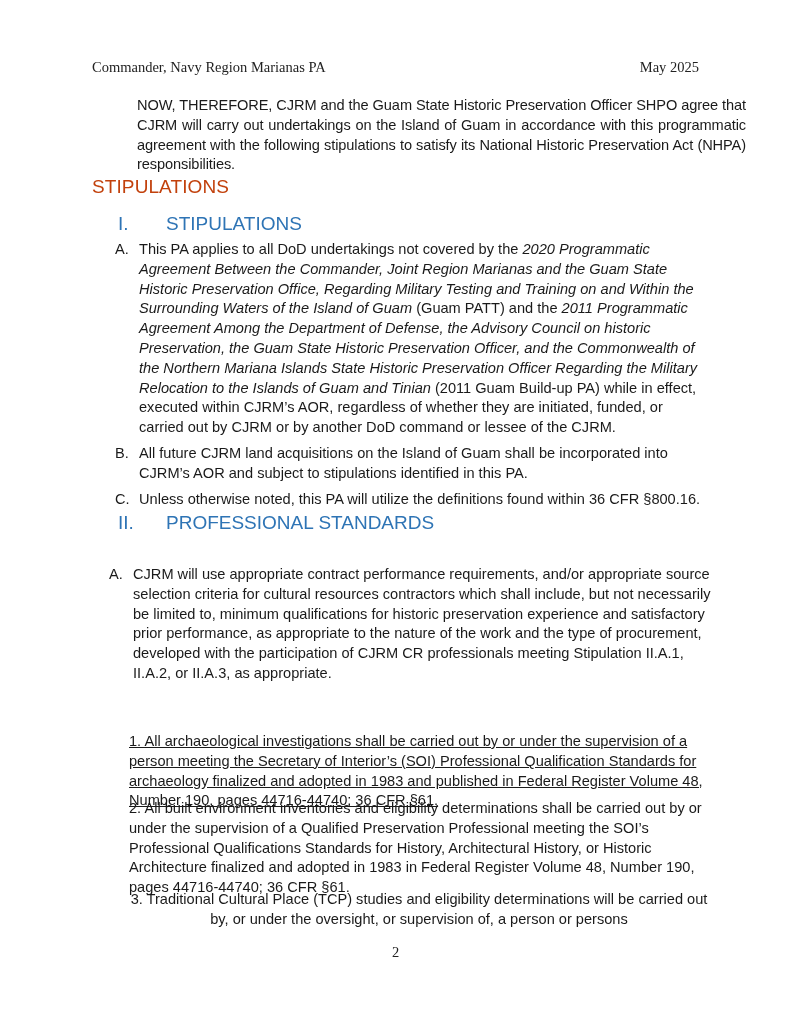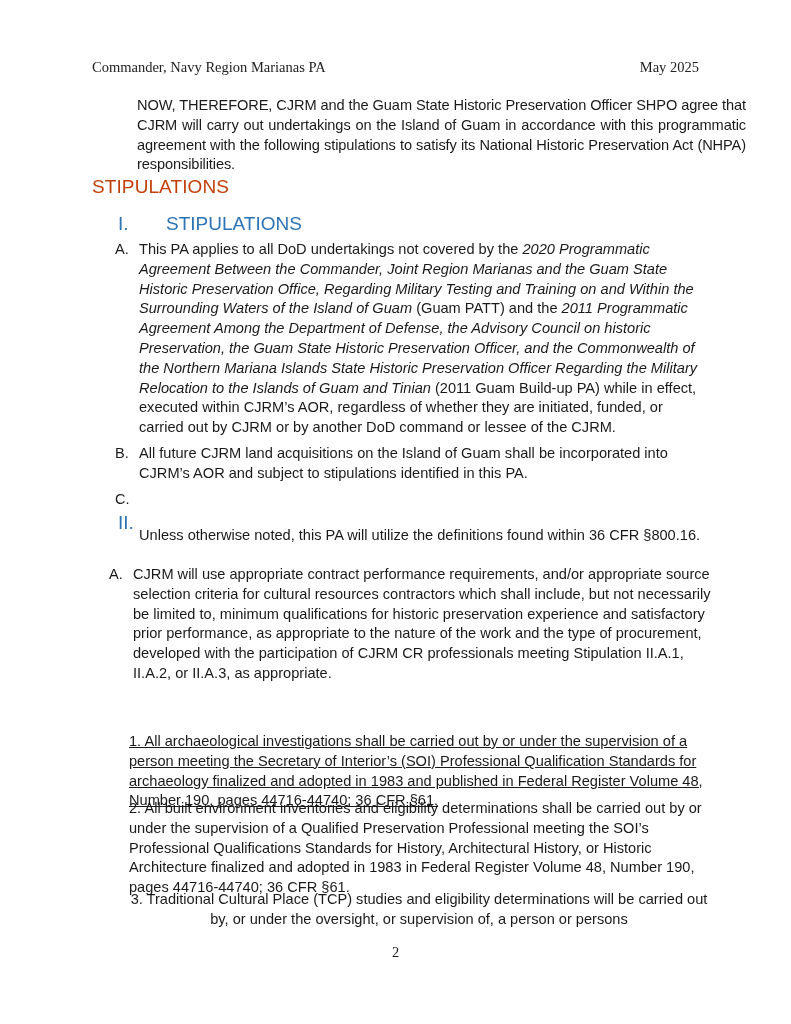--- a/index.html
+++ b/index.html
@@ -42,25 +42,26 @@
     <div class="body" style="width:572px;"><span>This PA applies to all DoD undertakings not covered by the </span><i>2020 Programmatic Agreement Between the Commander, Joint Region Marianas and the Guam State Historic Preservation Office, Regarding Military Testing and Training  on and Within the Surrounding Waters of the Island of Guam</i><span> (Guam PATT) and the </span><i>2011 Programmatic Agreement Among the Department of Defense, the Advisory Council on historic Preservation, the Guam State Historic Preservation Officer, and the Commonwealth of the Northern Mariana Islands State Historic Preservation Officer Regarding the Military Relocation to the Islands of Guam and Tinian</i><span> (2011 Guam Build-up PA) while in effect, executed within CJRM’s AOR, regardless of whether they are initiated, funded, or carried out by CJRM or by another DoD command or lessee of the CJRM.</span></div>
   </div>
 
   <div class="item" style="left:115px; top:444px; width:600px; height:40px;">
     <span class="lbl">B.</span>
     <div class="body" style="width:572px;">All future CJRM land acquisitions on the Island of Guam shall be incorporated into CJRM’s AOR and subject to stipulations identified in this PA.</div>
   </div>
 
   <div class="item" style="left:115px; top:490px; width:600px; height:40px;">
     <span class="lbl">C.</span>
-    <div class="body" style="width:572px;margin-top:36px;">Unless otherwise noted, this PA will utilize the definitions found within 36 CFR §800.16.</div>
+    <div class="body" style="width:572px;">Unless otherwise noted, this PA will utilize the definitions found within 36 CFR §800.16.</div>
   </div>
 
   <div class="h2" style="left:118px; top:512px; width:400px; height:26px;">
     <span class="num">II.</span>
+    <span class="title">PROFESSIONAL STANDARDS</span>
   </div>
 
   <div class="item" style="left:109px; top:565px; width:610px; height:140px;">
     <span class="lbl">A.</span>
     <div class="body" style="width:590px;">CJRM will use appropriate contract performance requirements, and/or appropriate source selection criteria for cultural resources contractors which shall include, but not necessarily be limited to, minimum qualifications for historic preservation experience and satisfactory prior performance, as appropriate to the nature of the work and the type of procurement, developed with the participation of CJRM CR professionals meeting Stipulation II.A.1, II.A.2, or II.A.3, as appropriate.</div>
   </div>
 
   <div class="sub" style="left:129px; top:732px; width:580px;text-decoration:underline;">1. All archaeological investigations shall be carried out by or under the supervision of a person meeting the Secretary of Interior’s (SOI) Professional Qualification Standards for archaeology finalized and adopted in 1983 and published in Federal Register Volume 48, Number 190, pages 44716-44740; 36 CFR §61.</div>
   <div class="sub" style="left:129px; top:799px; width:582px;">2. All built environment inventories and eligibility determinations shall be carried out by or under the supervision of a Qualified Preservation Professional meeting the SOI’s Professional Qualifications Standards for History, Architectural History, or Historic Architecture finalized and adopted in 1983 in Federal Register Volume 48, Number 190, pages 44716-44740; 36 CFR §61.</div>
   <div class="sub" style="left:125px; top:890px; width:588px;text-align:center;">3. Traditional Cultural Place (TCP) studies and eligibility determinations will be carried out by, or under the oversight, or supervision of, a person or persons</div>

